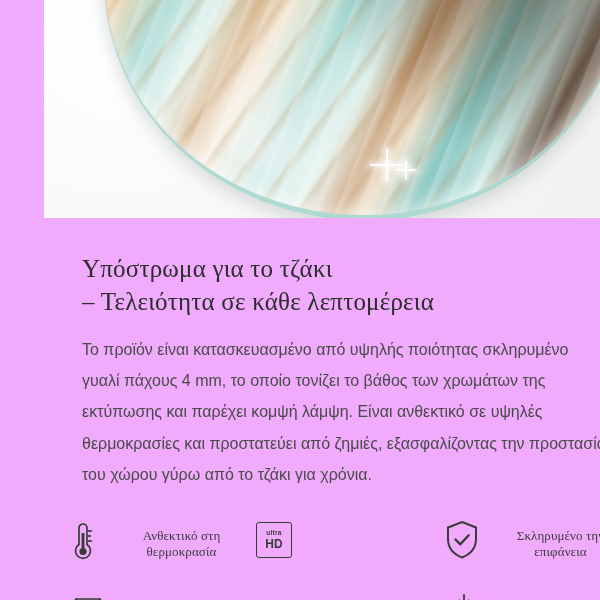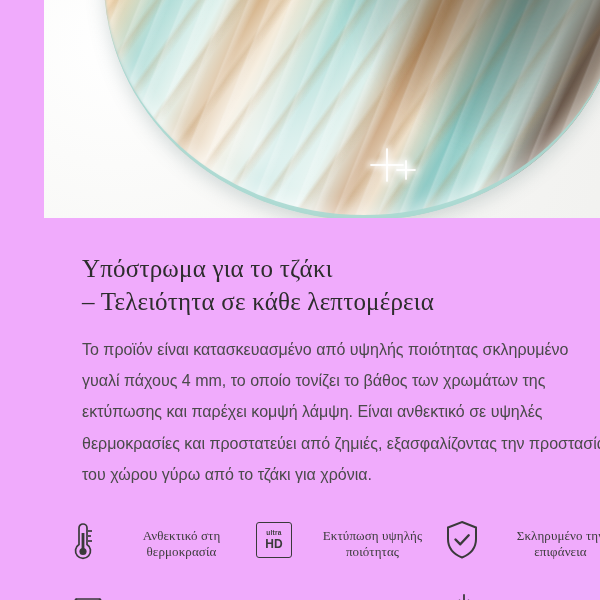--- a/index.html
+++ b/index.html
@@ -262,21 +262,20 @@
       <div class="feature-label">Ανθεκτικό στη θερμοκρασία</div>
     </div>
 
     <div class="feature">
       <div class="feature-icon">
         <div class="ultrahd-box">
           <span class="u1">ultra</span>
           <span class="u2">HD</span>
         </div>
       </div>
-      <div class="feature-label">Εκτύπωση υψηλής ποιότητας</div>
     </div>
 
     <div class="feature">
       <div class="feature-icon">
         <svg width="36" height="42" viewBox="0 0 36 42" fill="none">
           <path d="M18 3 L32 8.5 V20 c0 9.5 -6.5 15.5 -14 18.5 C10.5 35.5 4 29.5 4 20 V8.5 Z" fill="none" stroke="#3a3a3a" stroke-width="2"></path>
           <path d="M11.5 20.5 l4.8 4.8 l8.4 -9" stroke="#3a3a3a" stroke-width="2.4" stroke-linecap="round" stroke-linejoin="round"></path>
         </svg>
       </div>
       <div class="feature-label">Σκληρυμένο την επιφάνεια</div>

